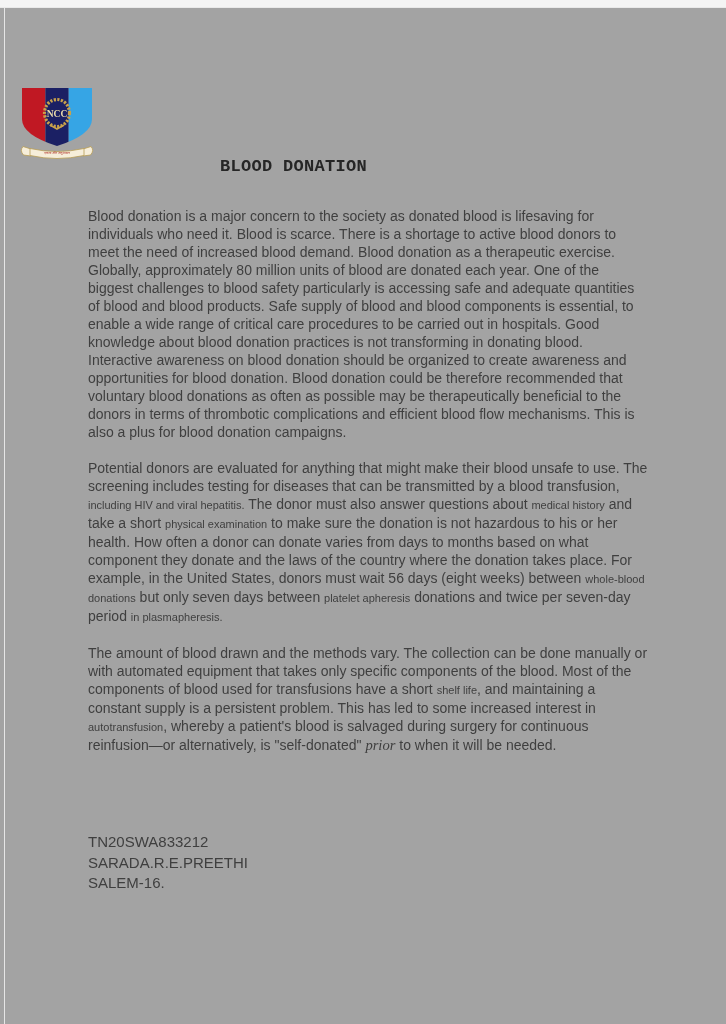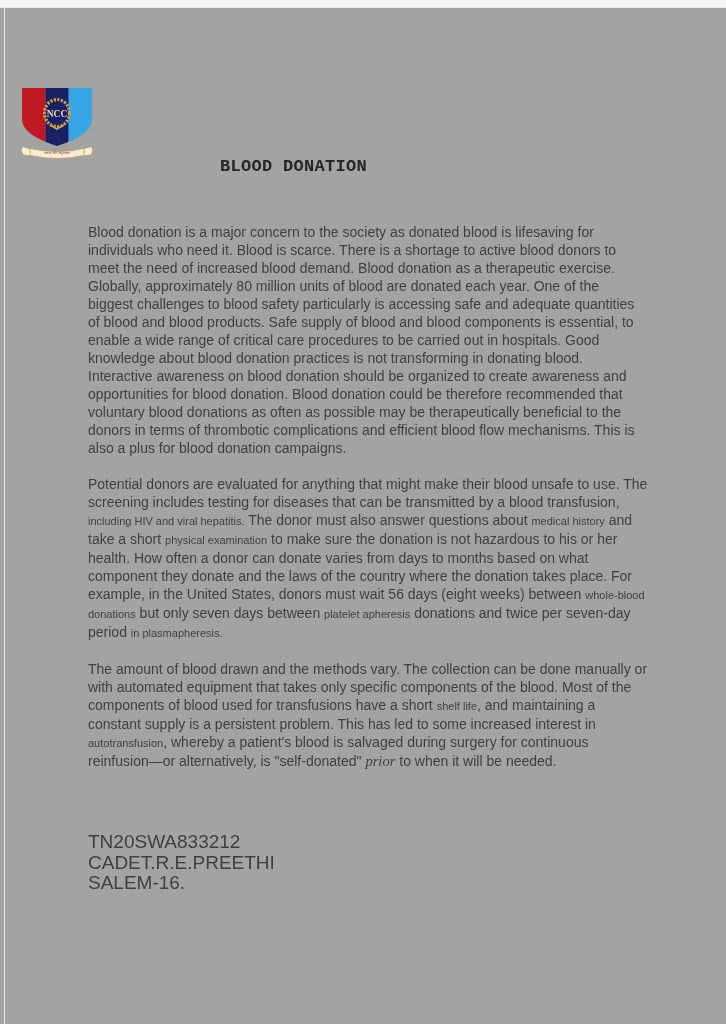--- a/index.html
+++ b/index.html
@@ -46,33 +46,32 @@
 
   .content {
     position: absolute;
     left: 88px;
     top: 207px;
     width: 560px;
     font-size: 14px;
     line-height: 18px;
     color: #3f3f3f;
     text-align: left;
-    margin-top: 16px;
   }
   .para { margin: 0 0 18px 0; }
 
   .seg-sans { font-family: "Liberation Sans", sans-serif; }
   .seg-serif { font-family: Liberation Sans, sans-serif; font-size: 11px; }
   .seg-serif-italic { font-family: "Liberation Serif", serif; font-style: italic; font-size: 14.6px; }
 
   .signature {
     position: absolute;
     left: 88px;
     top: 832px;
-    font-size: 19px;
+    font-size: 15px;
     line-height: 20.5px;
     color: #3f3f3f;
   }
 </style>
 </head>
 <body>
 
 <div class="paper">
 
   <div class="edge-top"></div>
@@ -103,17 +102,17 @@
   <h1 class="doc-title">BLOOD DONATION</h1>
 
   <div class="content">
     <p class="para"><span class="seg-sans">Blood donation is a major concern to the society as donated blood is lifesaving for individuals who need it. Blood is scarce. There is a shortage to active blood donors to meet the need of increased blood demand. Blood donation as a therapeutic exercise. Globally, approximately 80 million units of blood are donated each year. One of the biggest challenges to blood safety particularly is accessing safe and adequate quantities of blood and blood products. Safe supply of blood and blood components is essential, to enable a wide range of critical care procedures to be carried out in hospitals. Good knowledge about blood donation practices is not transforming in donating blood. Interactive awareness on blood donation should be organized to create awareness and opportunities for blood donation. Blood donation could be therefore recommended that voluntary blood donations as often as possible may be therapeutically beneficial to the donors in terms of thrombotic complications and efficient blood flow mechanisms. This is also a plus for blood donation campaigns.</span></p>
     <p class="para"><span class="seg-sans">Potential donors are evaluated for anything that might make their blood unsafe to use. The screening includes testing for diseases that can be transmitted by a blood transfusion, </span><span class="seg-serif">including HIV and viral hepatitis.</span><span class="seg-sans"> The donor must also answer questions about </span><span class="seg-serif">medical history</span><span class="seg-sans"> and take a short </span><span class="seg-serif">physical examination</span><span class="seg-sans"> to make sure the donation is not hazardous to his or her health. How often a donor can donate varies from days to months based on what component they donate and the laws of the country where the donation takes place. For example, in the United States, donors must wait 56 days (eight weeks) between </span><span class="seg-serif">whole-blood donations</span><span class="seg-sans"> but only seven days between </span><span class="seg-serif">platelet apheresis</span><span class="seg-sans"> donations and twice per seven-day period </span><span class="seg-serif">in plasmapheresis.</span></p>
     <p class="para"><span class="seg-sans">The amount of blood drawn and the methods vary. The collection can be done manually or with automated equipment that takes only specific components of the blood. Most of the components of blood used for transfusions have a short </span><span class="seg-serif">shelf life</span><span class="seg-sans">, and maintaining a constant supply is a persistent problem. This has led to some increased interest in </span><span class="seg-serif">autotransfusion</span><span class="seg-sans">, whereby a patient's blood is salvaged during surgery for continuous reinfusion—or alternatively, is "self-donated" </span><span class="seg-serif-italic">prior</span><span class="seg-sans"> to when it will be needed.</span></p>
   </div>
 
   <div class="signature">
     <div>TN20SWA833212</div>
-    <div>CADET.R.E.PREETHI</div>
+    <div>SARADA.R.E.PREETHI</div>
     <div>SALEM-16.</div>
   </div>
 
 </div>
 
 </body></html>

